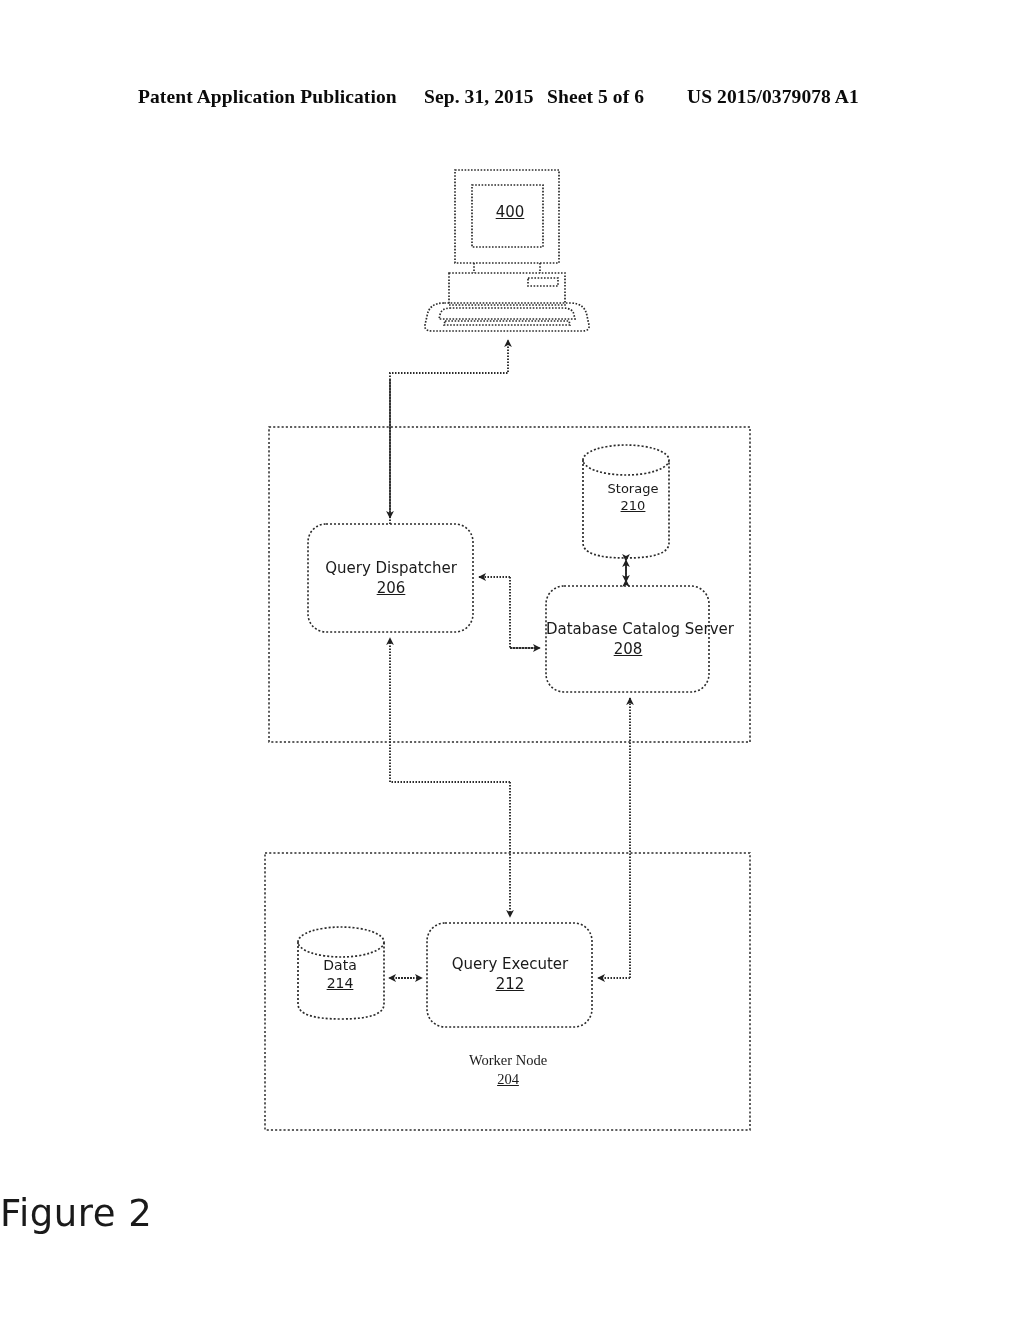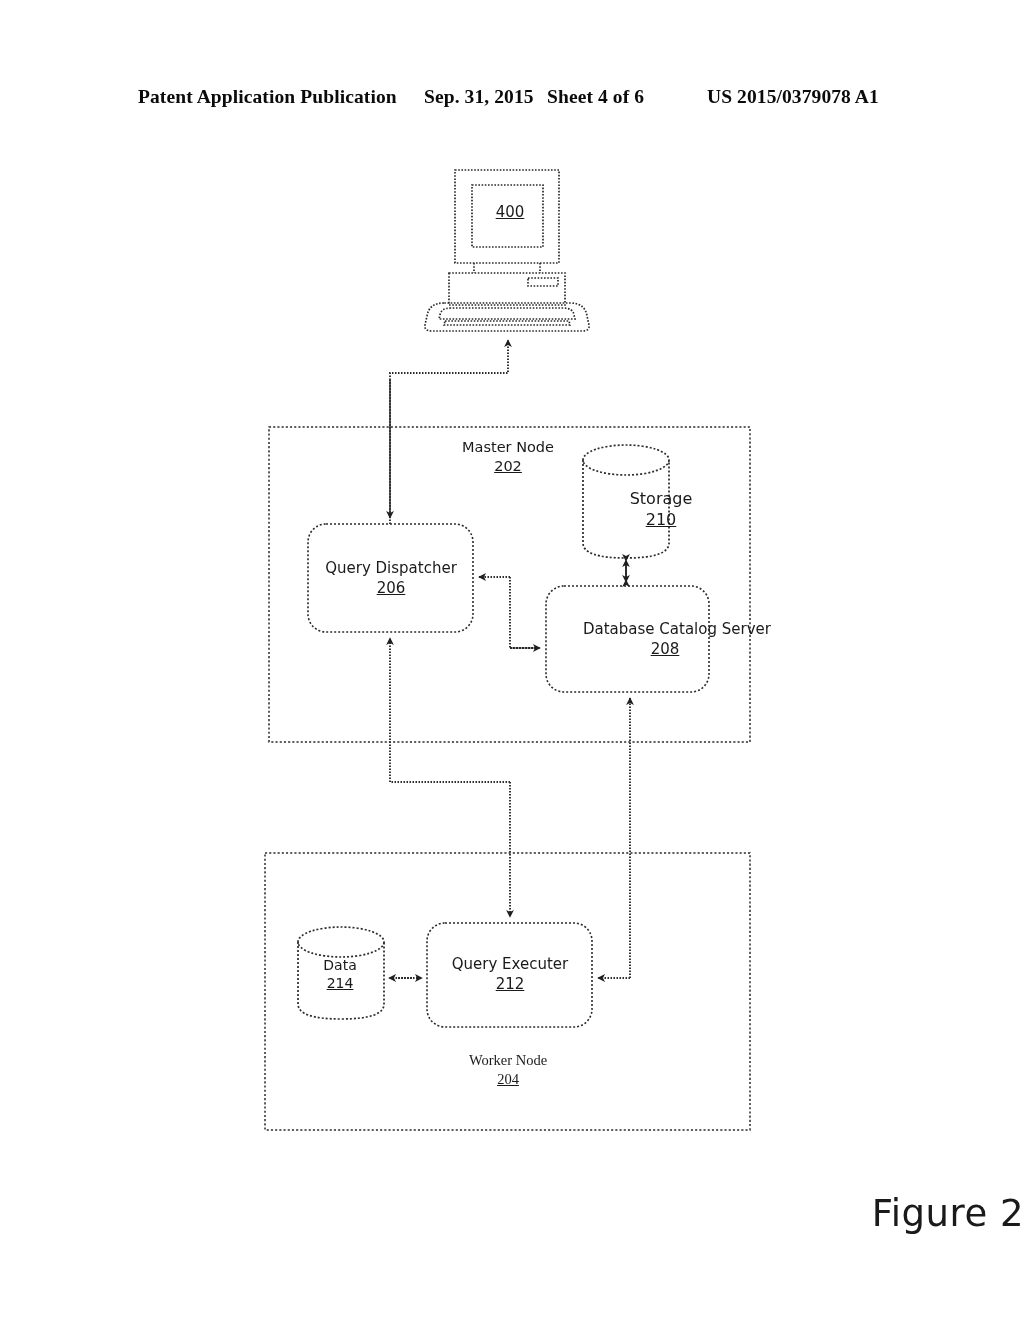--- a/index.html
+++ b/index.html
@@ -31,21 +31,21 @@
     color: #0b0b0b;
   }
   #patent-header .hdr-cell {
     position: absolute;
     white-space: nowrap;
     top: 0;
   }
   #hdr-pub   { left: 138px; }
   #hdr-date  { left: 424px; }
   #hdr-sheet { left: 547px; }
-  #hdr-num   { left: 707px; text-align: center; }
+  #hdr-num   { left: 687px; text-align: center; }
 
   
   #figure-canvas {
     position: absolute;
     top: 0;
     left: 0;
     width: 1024px;
     height: 1320px;
   }
   #figure-svg {
@@ -68,46 +68,46 @@
     pointer-events: none;
   }
   .fig-label .ref-num {
     display: block;
     text-decoration: underline;
     text-underline-offset: 1px;
   }
 
   #label-200      { left: 437px; top: 203px; width: 146px; font-size: 15px; }
   #label-master   { left: 413px; top: 438px; width: 190px; font-size: 14.5px; }
-  #label-storage  { left: 589px; top: 480px; width: 144px; font-size: 16px; margin-top: 8px; }
+  #label-storage  { left: 561px; top: 480px; width: 144px; font-size: 13px; }
   #label-dispatch { left: 308px; top: 559px; width: 166px; font-size: 15px; text-align: center; }
-  #label-catalog  { left: 546px; top: 620px; width: 164px; font-size: 15px; margin-left: 37px; }
+  #label-catalog  { left: 546px; top: 620px; width: 164px; font-size: 15px; }
   #label-worker   { left: 413px; top: 1051px; width: 190px; font-size: 14.5px; font-family: Liberation Serif, serif; }
   #label-executer { left: 427px; top: 955px; width: 166px; font-size: 15px; }
   #label-data     { left: 280px; top: 956px; width: 120px; font-size: 14px; }
 
   #figure-caption {
     position: absolute;
     left: 0;
     top: 1192px;
     width: 1024px;
-    text-align: right;
+    text-align: left;
     font-family: "DejaVu Sans", sans-serif;
     font-size: 37px;
     color: #1a1a1a;
     letter-spacing: 0.5px;
   }
 </style>
 </head>
 <body>
 
 <div id="patent-header">
   <span class="hdr-cell" id="hdr-pub">Patent Application Publication</span>
   <span class="hdr-cell" id="hdr-date">Sep. 31, 2015</span>
-  <span class="hdr-cell" id="hdr-sheet">Sheet 4 of 6</span>
+  <span class="hdr-cell" id="hdr-sheet">Sheet 5 of 6</span>
   <span class="hdr-cell" id="hdr-num">US 2015/0379078 A1</span>
 </div>
 
 <div id="figure-canvas">
 
   <svg id="figure-svg" viewBox="0 0 1024 1320" xmlns="http://www.w3.org/2000/svg">
     <defs>
       <marker id="ah" markerWidth="9" markerHeight="9" refX="7.6" refY="4.5" orient="auto" markerUnits="userSpaceOnUse">
         <path d="M0.6,0.6 L8.4,4.5 L0.6,8.4 L2.6,4.5 Z" fill="#1f1f1f"></path>
       </marker>
@@ -184,24 +184,20 @@
         <path d="M412,978 L389,978" marker-end="url(#ah)"></path>
 
       </g>
     </g>
   </svg>
 
   <div class="fig-label" id="label-200">
     <span class="ref-num">400</span>
   </div>
 
-  <div class="fig-label" id="label-master">
-    <span>Master Node</span>
-    <span class="ref-num">202</span>
-  </div>
 
   <div class="fig-label" id="label-storage">
     <span>Storage</span>
     <span class="ref-num">210</span>
   </div>
 
   <div class="fig-label" id="label-dispatch">
     <span>Query Dispatcher</span>
     <span class="ref-num">206</span>
   </div>

